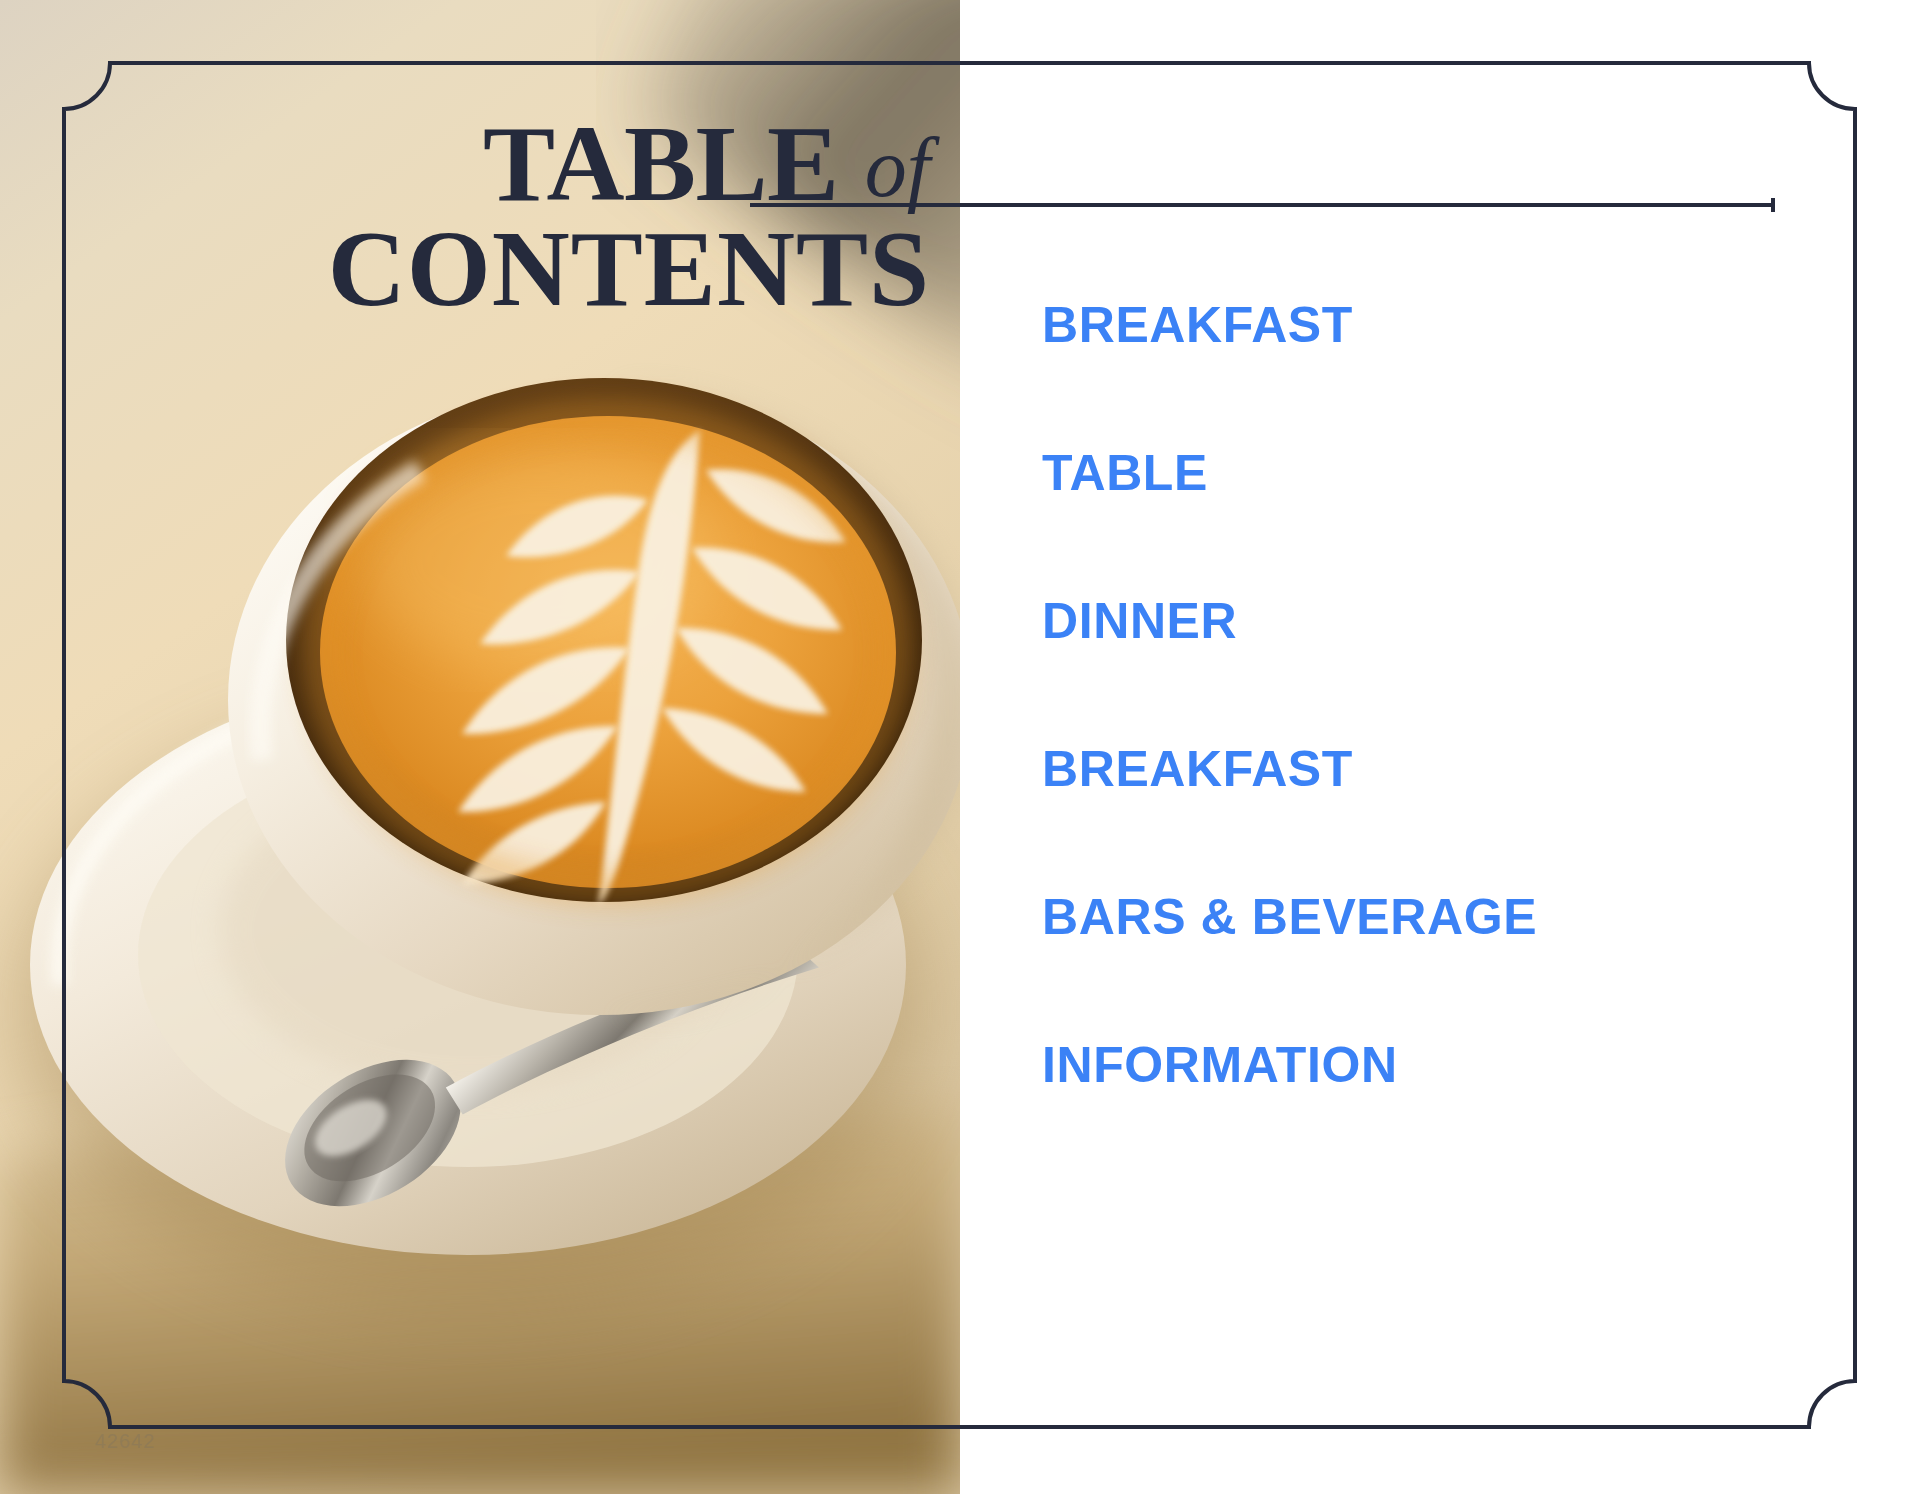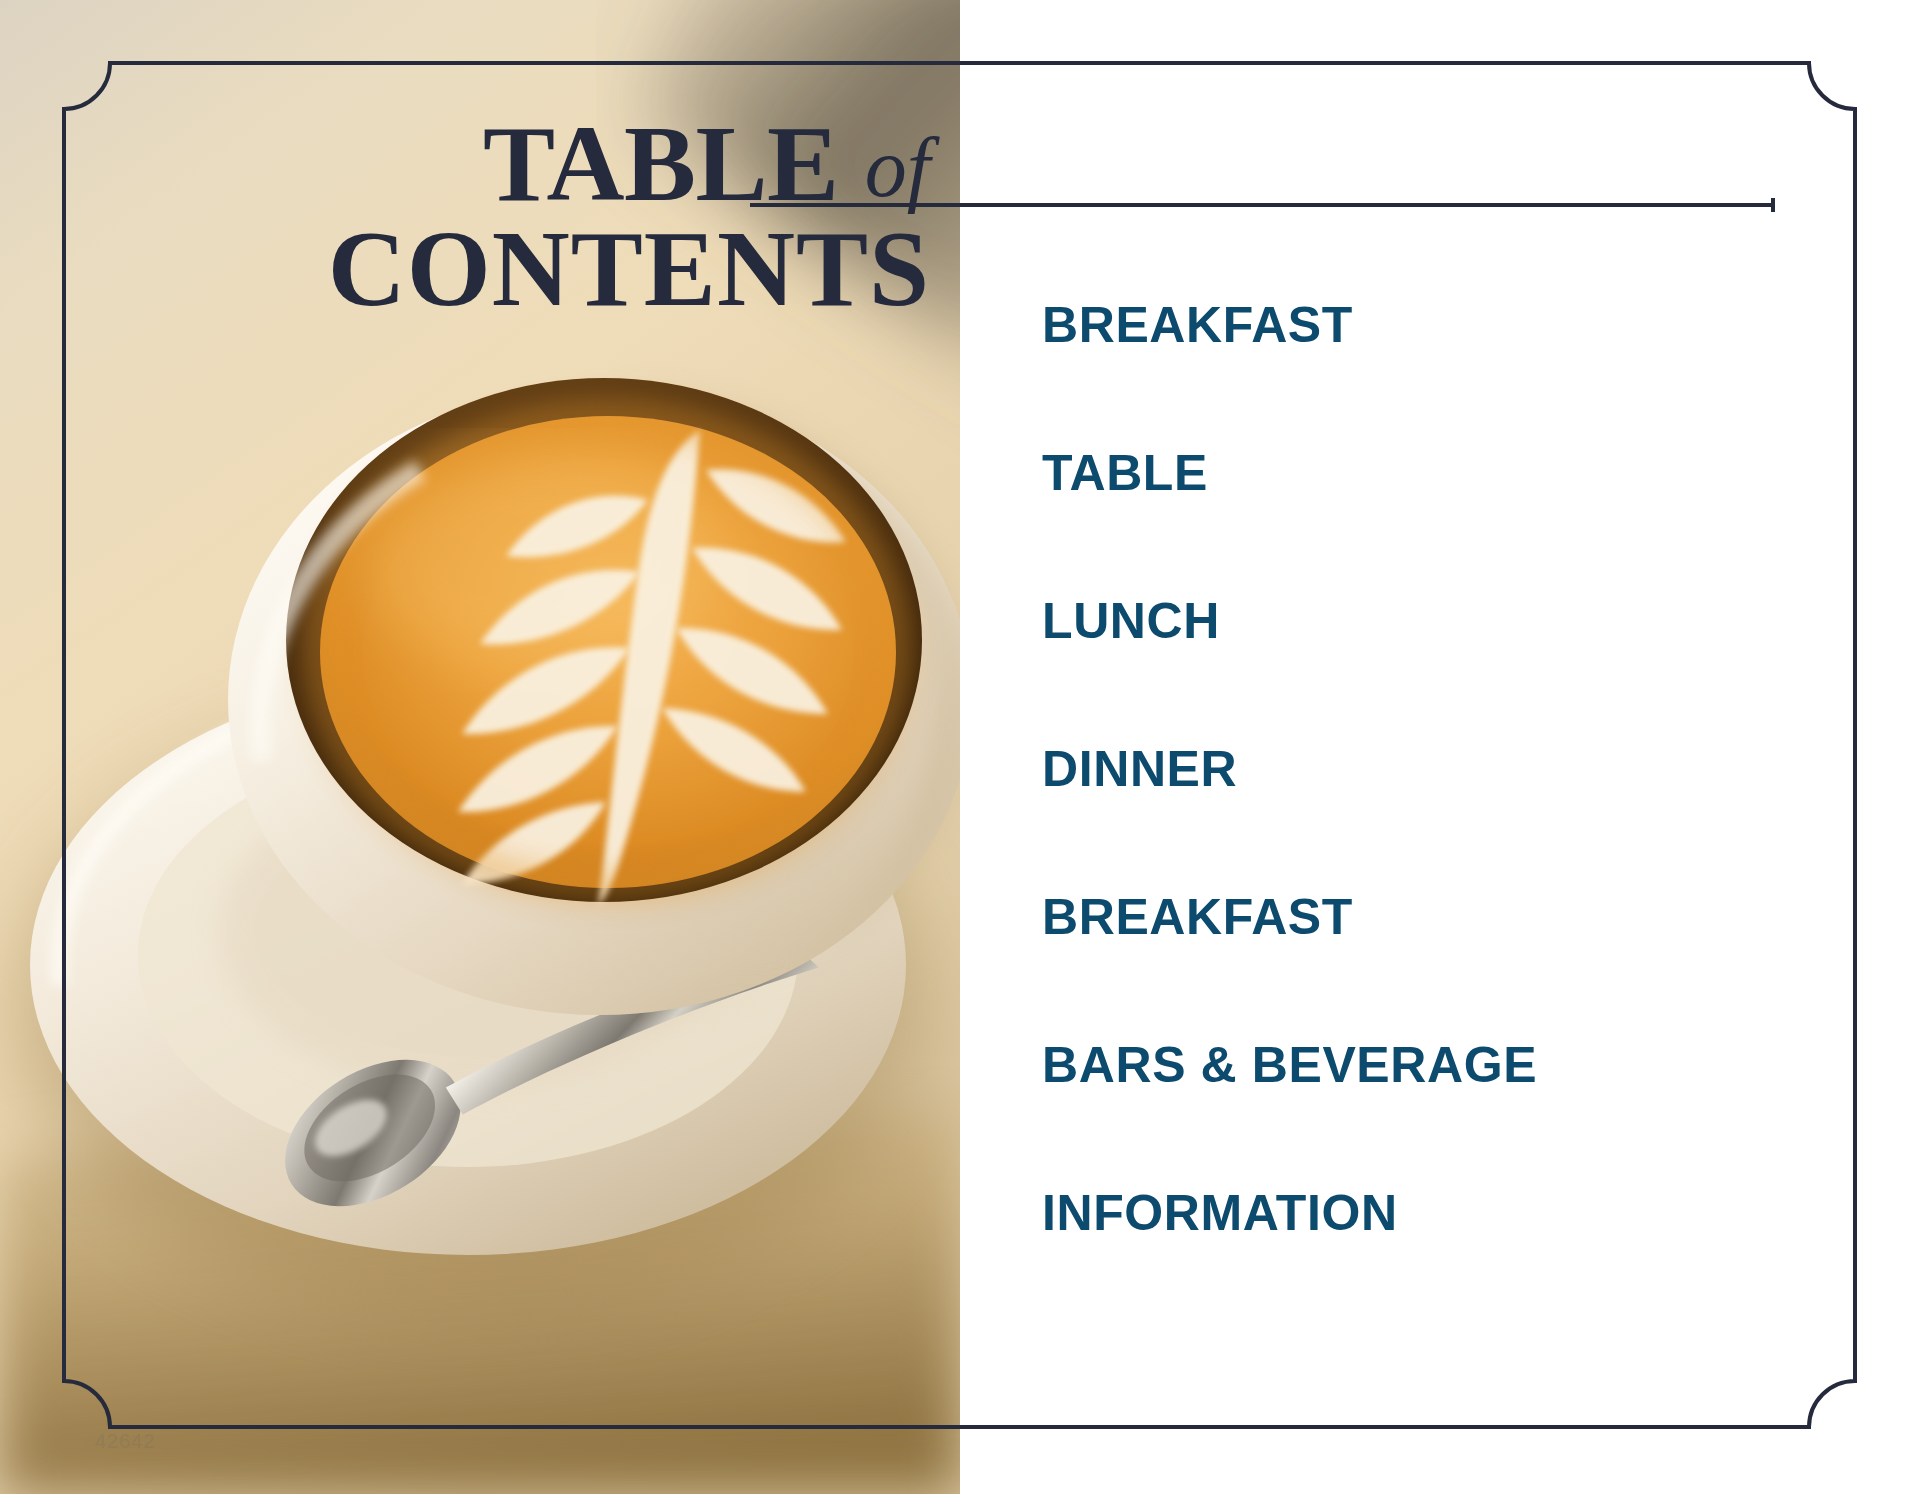--- a/index.html
+++ b/index.html
@@ -50,21 +50,21 @@
   
   .contents-list {
     position:absolute; left:1042px; top:295px; width:820px; z-index:6;
   }
   .toc-item {
     display:block;
     font-family:"Liberation Sans", "DejaVu Sans", sans-serif;
     font-weight:700;
     font-size:50px;
     letter-spacing:0.6px;
-    color:#0c4a6e;
+    color:#3b82f6;
     height:148px;
     line-height:60px;
     white-space:nowrap;
   }
 
   
   .watermark {
     position:absolute; left:95px; top:1430px; z-index:6;
     font-family:"Liberation Sans", sans-serif;
     font-size:20px; letter-spacing:1px;
@@ -224,21 +224,20 @@
   </div>
 
   <div class="title-rule">
     <span class="bar"></span>
     <span class="cap"></span>
   </div>
 
   <nav class="contents-list">
     <a class="toc-item">BREAKFAST</a>
     <a class="toc-item">TABLE</a>
-    <a class="toc-item">LUNCH</a>
     <a class="toc-item">DINNER</a>
     <a class="toc-item">BREAKFAST</a>
     <a class="toc-item">BARS &amp; BEVERAGE</a>
     <a class="toc-item">INFORMATION</a>
   </nav>
 
   <div class="watermark">42642</div>
 
 </div>
 

